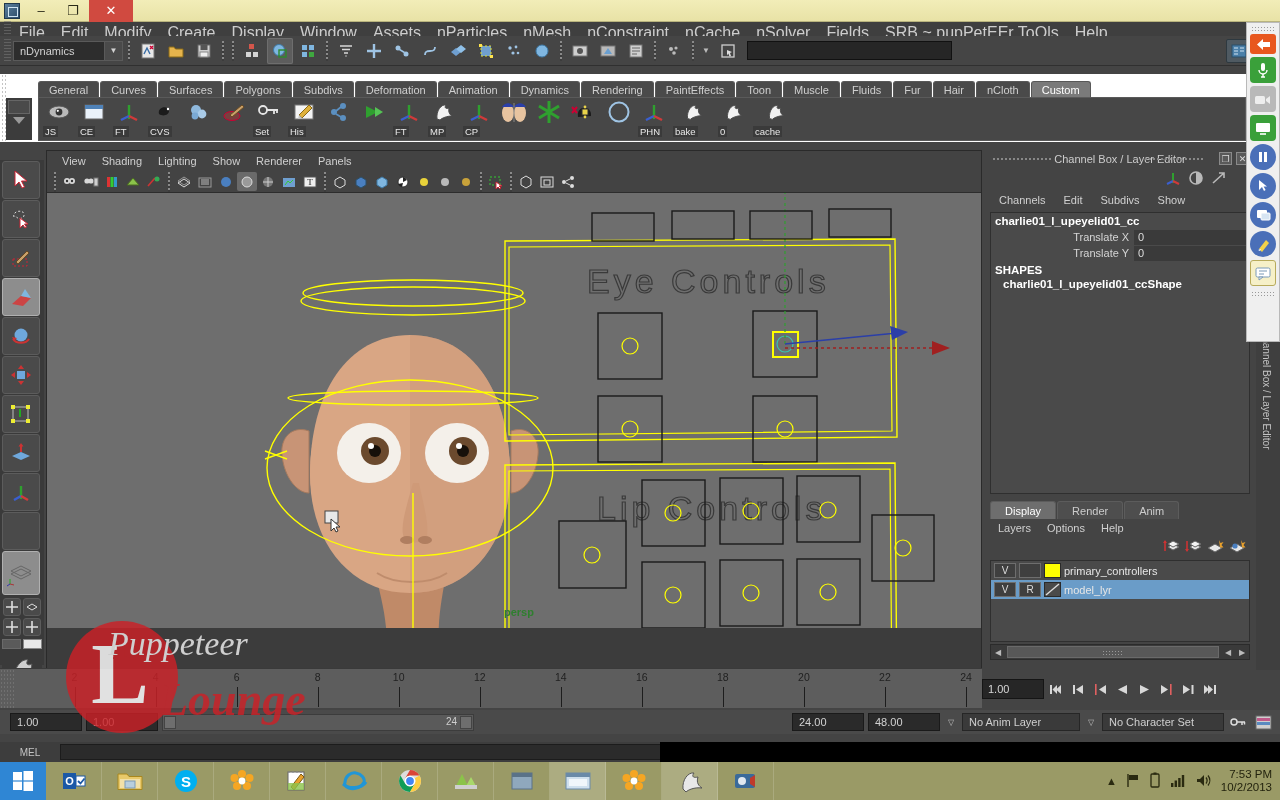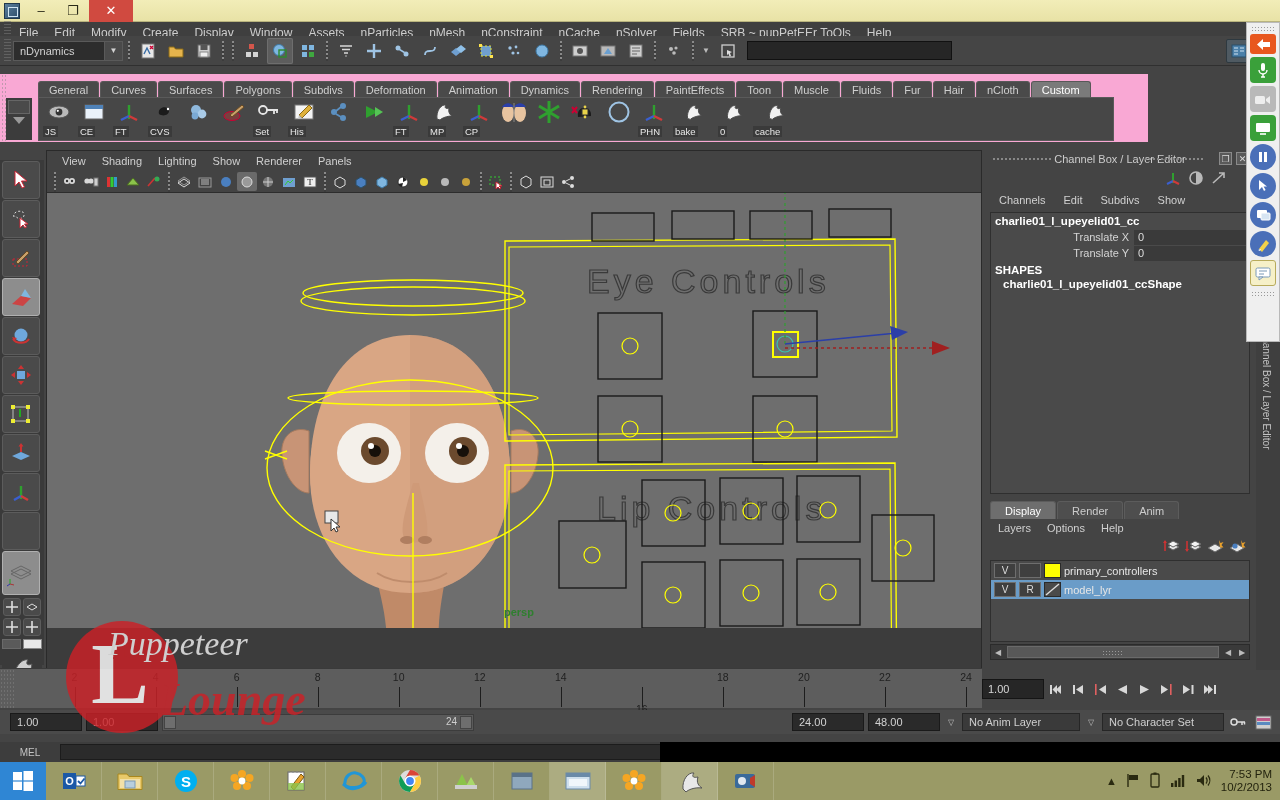--- a/index.html
+++ b/index.html
@@ -22,21 +22,21 @@
   #wctl{ display:flex; height:22px; flex:none; }
   #wctl div{ width:32px;height:22px;display:flex;align-items:center;justify-content:center;color:#2a2a18;font-size:13px;}
   #wctl .cls{ background:#d04a40; color:#fff; width:44px; }
 
   
   #menubar{
     position:absolute;left:0;top:22px;width:1280px;height:22px;
     background:#3f3f3f; display:flex; align-items:center; padding-left:4px;
     border-bottom:1px solid #2b2b2b;
   }
-  #menubar .mi{ padding:3px 8px; color:#cdcdcd; font-size:12px; white-space:nowrap; }
+  #menubar .mi{ padding:3px 8px; color:#cdcdcd; font-size:16px; white-space:nowrap; }
 
   
   #statusline{
     position:absolute;left:0;top:36px;width:1280px;height:30px;
     background:#454545; display:flex;align-items:center; gap:2px; padding-left:4px;
     border-bottom:1px solid #303030;
   }
   .gripv{ width:7px;height:24px; flex:none;
     background-image:repeating-linear-gradient(#777 0 1px, transparent 1px 3px);
     background-size:2px 100%; background-repeat:repeat-x; opacity:.55; }
@@ -49,21 +49,21 @@
   .combo .arrow{ position:absolute;right:0;top:0;width:18px;height:18px;background:#4a4a4a;border-left:1px solid #5a5a5a;
      display:flex;align-items:center;justify-content:center;font-size:8px;}
   .sbtn{ width:26px;height:26px;flex:none;display:flex;align-items:center;justify-content:center;
      border-radius:2px; position:relative; }
   .sbtn.on{ background:#5d5d5d; box-shadow:inset 0 0 0 1px #6e6e6e; }
   .sbtn svg{ display:block; }
   #searchfield{ width:205px;height:19px;background:#262626;border:1px solid #111;flex:none;margin-left:4px;}
   .rbtn{ width:26px;height:24px;flex:none;display:flex;align-items:center;justify-content:center;background:#4f5a62;border:1px solid #2e3940;border-radius:2px;}
 
   
-  #shelfwrap{ position:absolute;left:0;top:74px;width:1148px;height:68px;background:#f9a8d4;}
+  #shelfwrap{ position:absolute;left:0;top:74px;width:1280px;height:68px;background:#ffffff;}
   #shelftabs{ position:absolute;left:38px;top:6px;height:18px;display:flex;align-items:flex-end;}
   #shelftabs .tab{
     height:17px;padding:0 10px;margin-right:1px;background:#4a4a4a;color:#cfcfcf;
     font-size:11px;line-height:17px;border:1px solid #585858;border-bottom:none;
     border-radius:3px 3px 0 0;}
   #shelftabs .tab.active{ background:#7a7a7a;color:#fff;}
   #shelfbar{ position:absolute;left:38px;top:23px;right:34px;height:44px;background:#474747;border:1px solid #5a5a5a;
      display:flex;align-items:center;gap:1px;padding-left:3px;overflow:hidden;}
   .shelfbtn{ width:34px;height:40px;flex:none;display:flex;flex-direction:column;align-items:center;justify-content:flex-start;position:relative;}
   .shelfbtn .ico{ height:26px;display:flex;align-items:center;justify-content:center;}
@@ -1125,21 +1125,21 @@
       <div class="tick" style="left: 374.696px;"></div>
       <div class="tlab" style="left: 374.696px;">10</div>
       <div class="tick" style="left: 415.217px; height: 8px; top: 30px; opacity: 0;"></div>
       <div class="tick" style="left: 455.739px;"></div>
       <div class="tlab" style="left: 455.739px;">12</div>
       <div class="tick" style="left: 496.261px; height: 8px; top: 30px; opacity: 0;"></div>
       <div class="tick" style="left: 536.783px;"></div>
       <div class="tlab" style="left: 536.783px;">14</div>
       <div class="tick" style="left: 577.304px; height: 8px; top: 30px; opacity: 0;"></div>
       <div class="tick" style="left: 617.826px;"></div>
-      <div class="tlab" style="left: 617.826px; margin-top: 32px;">16</div>
+      <div class="tlab" style="left: 617.826px;">16</div>
       <div class="tick" style="left: 658.348px; height: 8px; top: 30px; opacity: 0;"></div>
       <div class="tick" style="left: 698.87px;"></div>
       <div class="tlab" style="left: 698.87px;">18</div>
       <div class="tick" style="left: 739.391px; height: 8px; top: 30px; opacity: 0;"></div>
       <div class="tick" style="left: 779.913px;"></div>
       <div class="tlab" style="left: 779.913px;">20</div>
       <div class="tick" style="left: 820.435px; height: 8px; top: 30px; opacity: 0;"></div>
       <div class="tick" style="left: 860.957px;"></div>
       <div class="tlab" style="left: 860.957px;">22</div>
       <div class="tick" style="left: 901.478px; height: 8px; top: 30px; opacity: 0;"></div>

